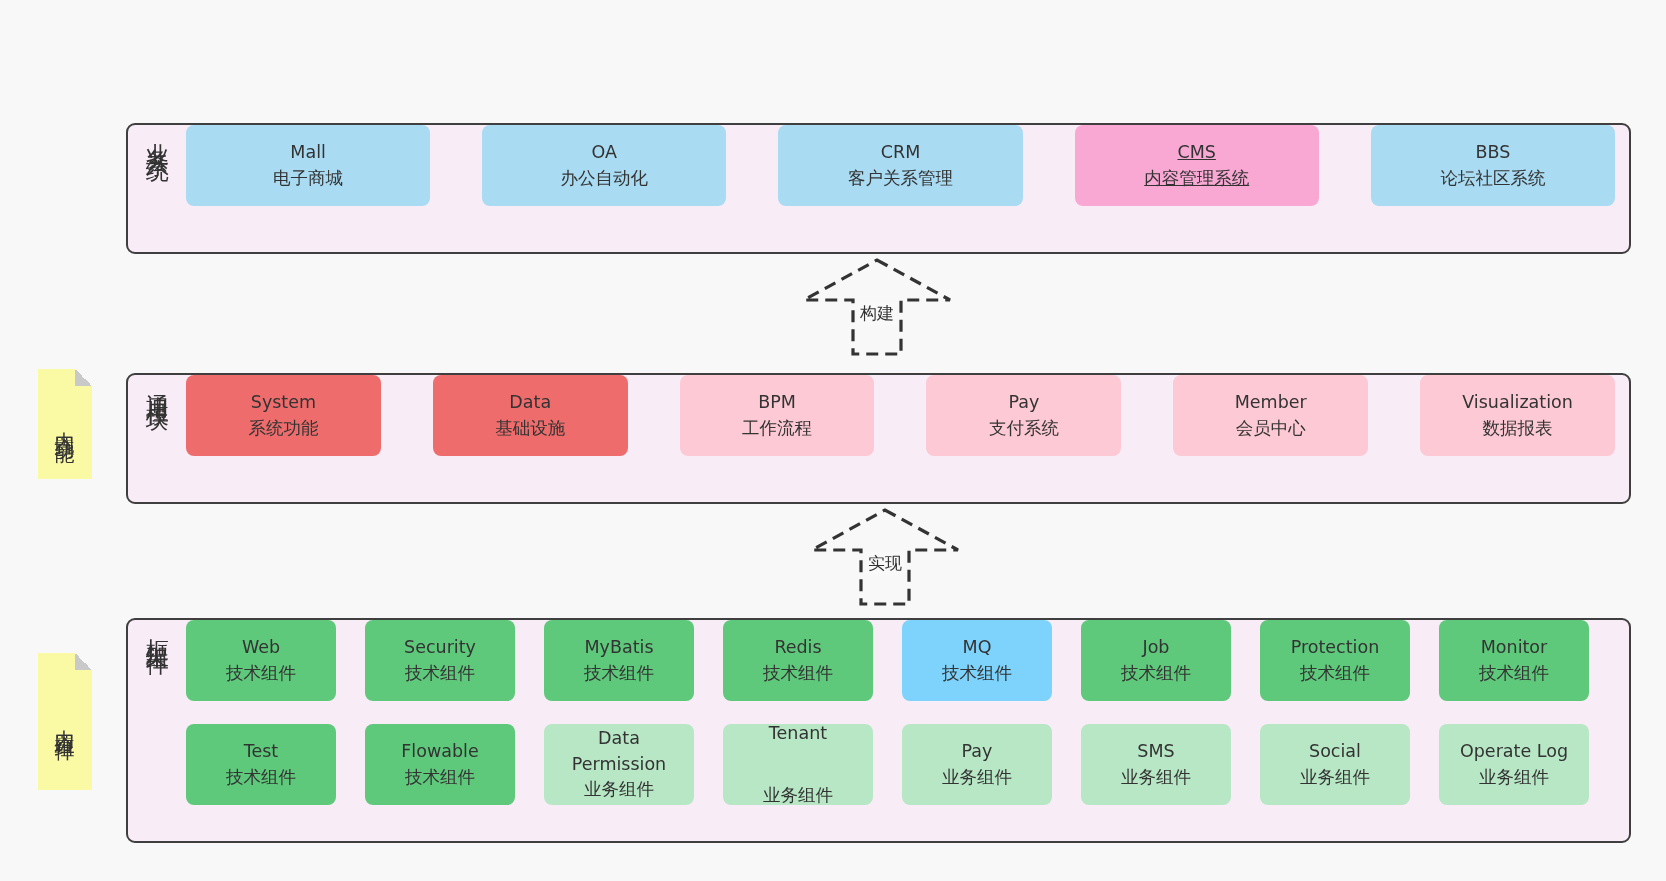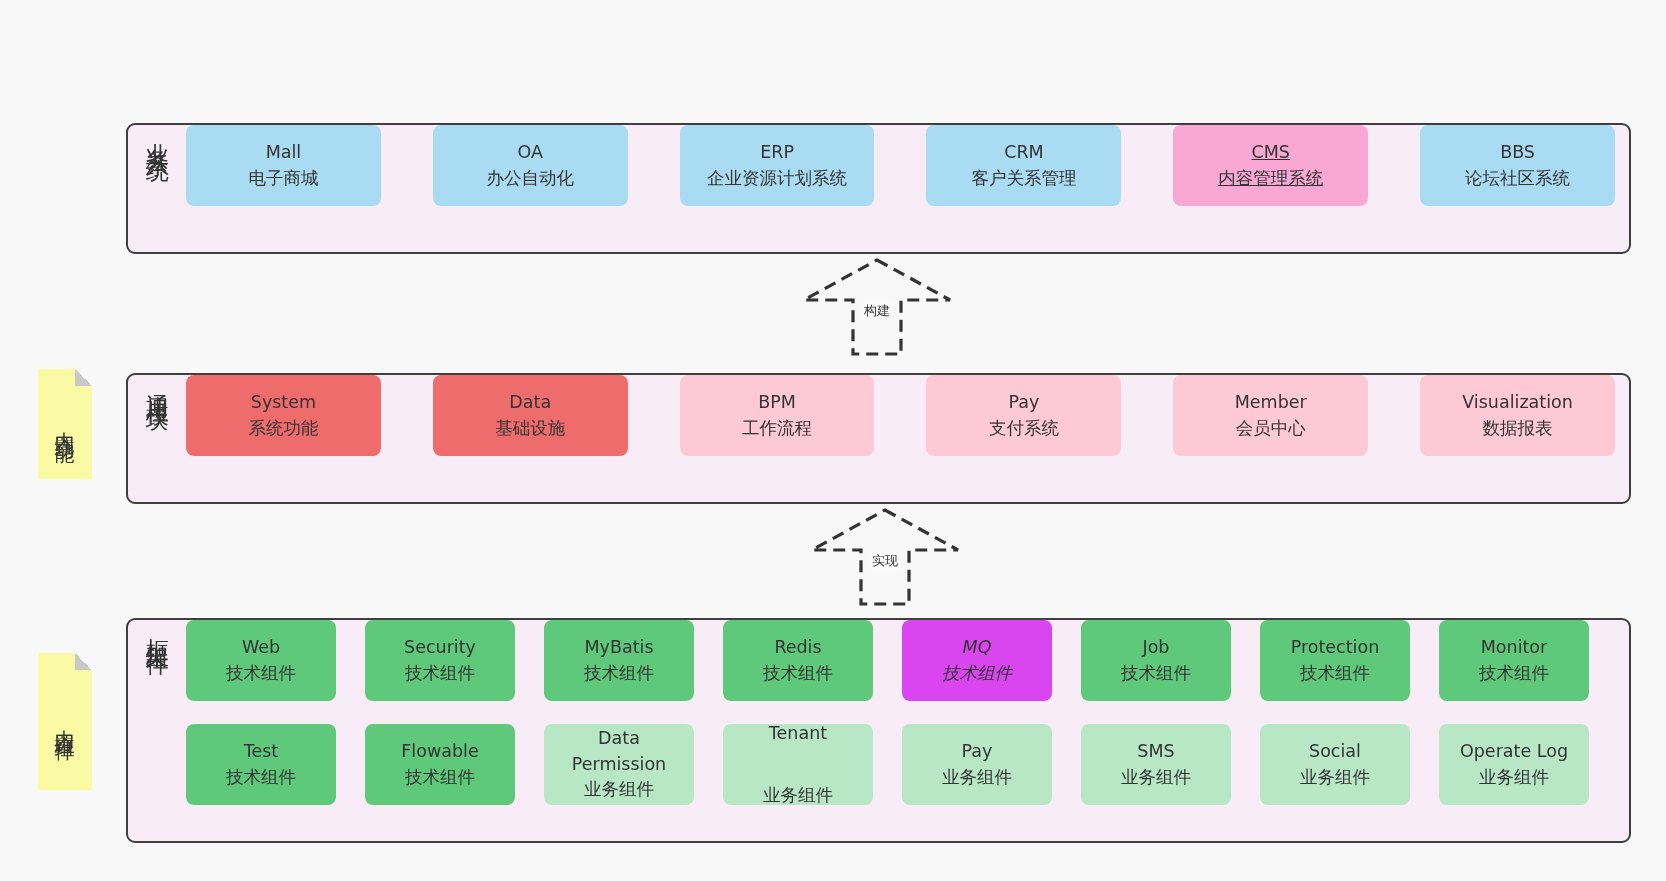--- a/index.html
+++ b/index.html
@@ -61,21 +61,21 @@
   }
 
   
   .arrow { position:absolute; width:154px; height:100px; }
   #arrow-0 { left:800px; top:257px; }
   #arrow-1 { left:808px; top:507px;text-align:center; }
   .arrow svg { display:block; }
   .arrow-label {
     position:absolute; top:45px; left:50%; transform:translateX(-50%);
     background:#f9f9f9; padding:0 3px;
-    font-size:13px; color:#333; white-space:nowrap;
+    font-size:17px; color:#333; white-space:nowrap;
   }
 </style>
 </head>
 <body>
 
 <div class="canvas">
 
   <div class="layer" id="layer-0">
     <div class="layer-label">
       <span>业务系统</span>
@@ -84,24 +84,20 @@
         <div class="box-row">
           <div class="box" style="background: rgb(169, 219, 242);">
             <div class="en">Mall</div>
             <div class="zh">电子商城</div>
           </div>
           <div class="box" style="background: rgb(169, 219, 242);">
             <div class="en">OA</div>
             <div class="zh">办公自动化</div>
           </div>
           <div class="box" style="background: rgb(169, 219, 242);">
-            <div class="en">ERP</div>
-            <div class="zh">企业资源计划系统</div>
-          </div>
-          <div class="box" style="background: rgb(169, 219, 242);">
             <div class="en">CRM</div>
             <div class="zh">客户关系管理</div>
           </div>
           <div class="box" style="background: #f9a8d4; text-decoration: underline;">
             <div class="en">CMS</div>
             <div class="zh">内容管理系统</div>
           </div>
           <div class="box" style="background: rgb(169, 219, 242);">
             <div class="en">BBS</div>
             <div class="zh">论坛社区系统</div>
@@ -183,21 +179,21 @@
             <div class="zh">技术组件</div>
           </div>
           <div class="box" style="background: rgb(94, 201, 123);">
             <div class="en">MyBatis</div>
             <div class="zh">技术组件</div>
           </div>
           <div class="box" style="background: rgb(94, 201, 123);">
             <div class="en">Redis</div>
             <div class="zh">技术组件</div>
           </div>
-          <div class="box" style="background: #d946ef; font-style: italic;">
+          <div class="box" style="background: #7dd3fc;">
             <div class="en">MQ</div>
             <div class="zh">技术组件</div>
           </div>
           <div class="box" style="background: rgb(94, 201, 123);">
             <div class="en">Job</div>
             <div class="zh">技术组件</div>
           </div>
           <div class="box" style="background: rgb(94, 201, 123);">
             <div class="en">Protection</div>
             <div class="zh">技术组件</div>

